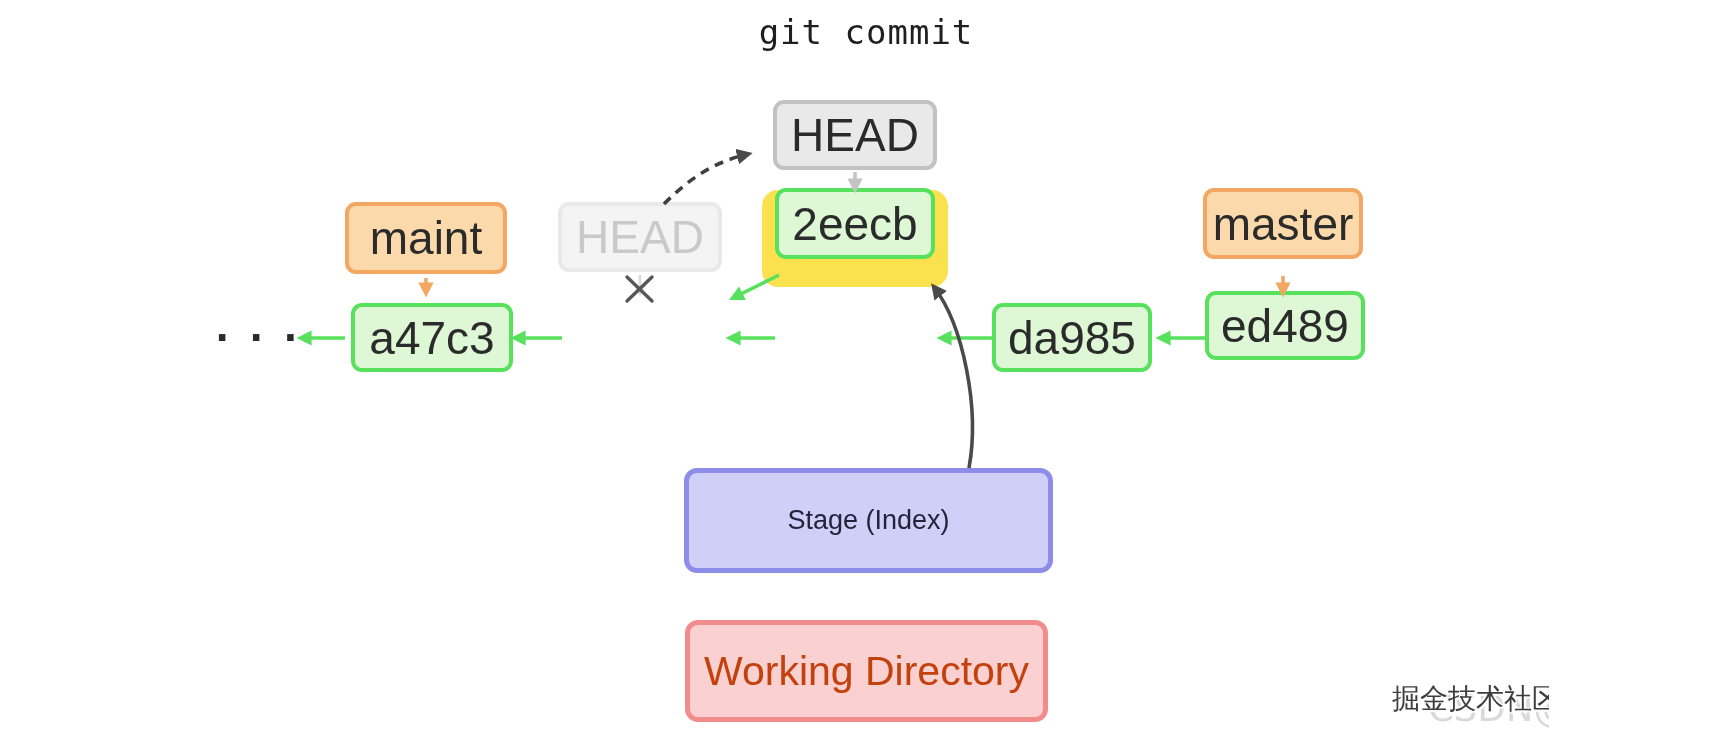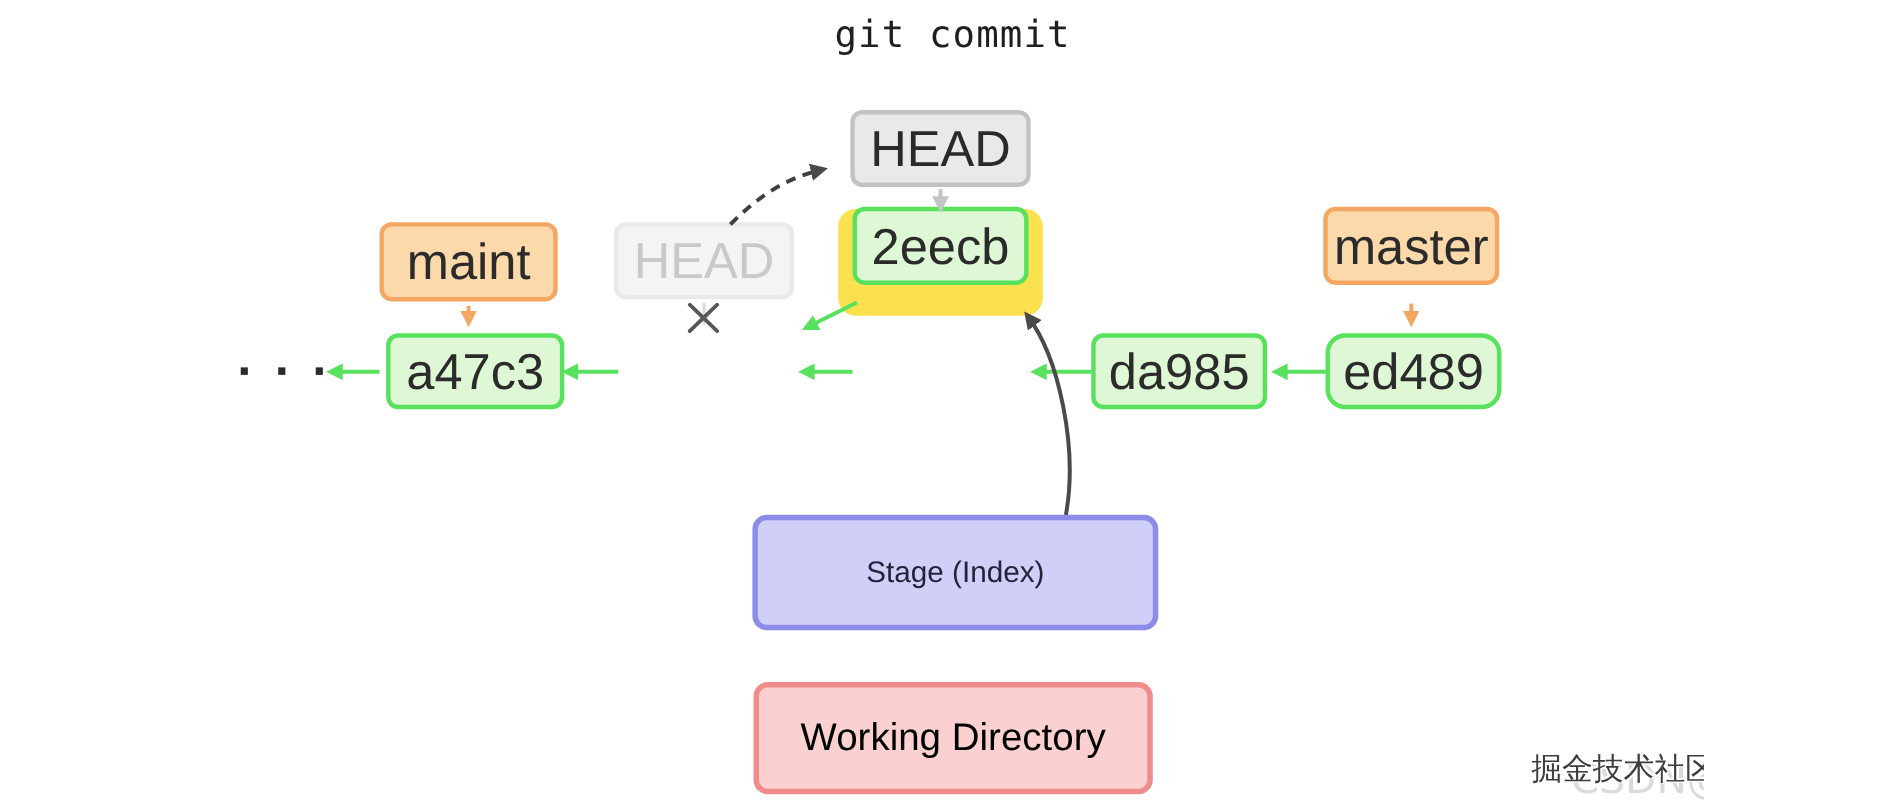--- a/index.html
+++ b/index.html
@@ -15,21 +15,21 @@
   .box{
     position:absolute; box-sizing:border-box; display:flex; align-items:center;
     justify-content:center; border-radius:11px; font-size:46px; color:#2b2b2b;
     white-space:nowrap;
   }
   .commit{ background:#def7d5; border:4px solid #57e15c; }
   .branch{ background:#fbd9ab; border:4px solid #f3a763; }
   .headbox{ background:#e9e9e9; border:4px solid #c2c2c2; color:#2a2a2a; }
   .headfaded{ background:#f4f4f4; border:4px solid #e9e9e9; color:#c9c9c9; }
   .stagebox{ background:#d0cff7; border:5px solid #8d8de9; border-radius:13px; color:#23233a; font-size:27px;}
-  .workbox{ background:#fbd0d0; border:5px solid #f18c8c; border-radius:13px; color:#000000; font-size:35px;text-align:right;}
+  .workbox{ background:#fbd0d0; border:5px solid #f18c8c; border-radius:13px; color:#c2410c; font-size:41px;text-align:right;}
   .highlight{
     position:absolute; left:762px; top:190px; width:186px; height:97px;
     background:#fbe14d; border-radius:16px;
   }
   .dots{
     position:absolute; left:214px; top:311px; width:90px; height:52px; line-height:52px;
     text-align:center; font-size:46px; font-weight:bold; letter-spacing:3px; color:#2a2a2a;
   }
   .overlay{ position:absolute; left:0; top:0; width:1724px; height:734px; pointer-events:none; }
   .wm-back{
@@ -44,21 +44,21 @@
   
   .pos-head{ left:773px; top:100px; width:164px; height:70px; }
   .pos-oldhead{ left:558px; top:202px; width:164px; height:70px; }
   .pos-maint{ left:345px; top:202px; width:162px; height:72px; }
   .pos-master{ left:1203px; top:188px; width:160px; height:71px; }
   .pos-2eecb{ left:775px; top:188px; width:160px; height:71px; }
   .pos-a47c3{ left:331px; top:303px; width:162px; height:69px;margin-left:20px; }
   .pos-b325c{ left:562px; top:303px; width:160px; height:69px; }
   .pos-c10b9{ left:775px; top:303px; width:158px; height:69px; }
   .pos-da985{ left:992px; top:303px; width:160px; height:69px; }
-  .pos-ed489{ left:1205px; top:303px; width:160px; height:69px;border-radius:18px; }
+  .pos-ed489{ left:1205px; top:291px; width:160px; height:69px; }
   .pos-stage{ left:684px; top:468px; width:369px; height:105px; }
   .pos-work{ left:685px; top:620px; width:363px; height:102px; }
 </style>
 </head>
 <body>
 
 <div class="canvas">
 
   <div class="title">git commit</div>
 

